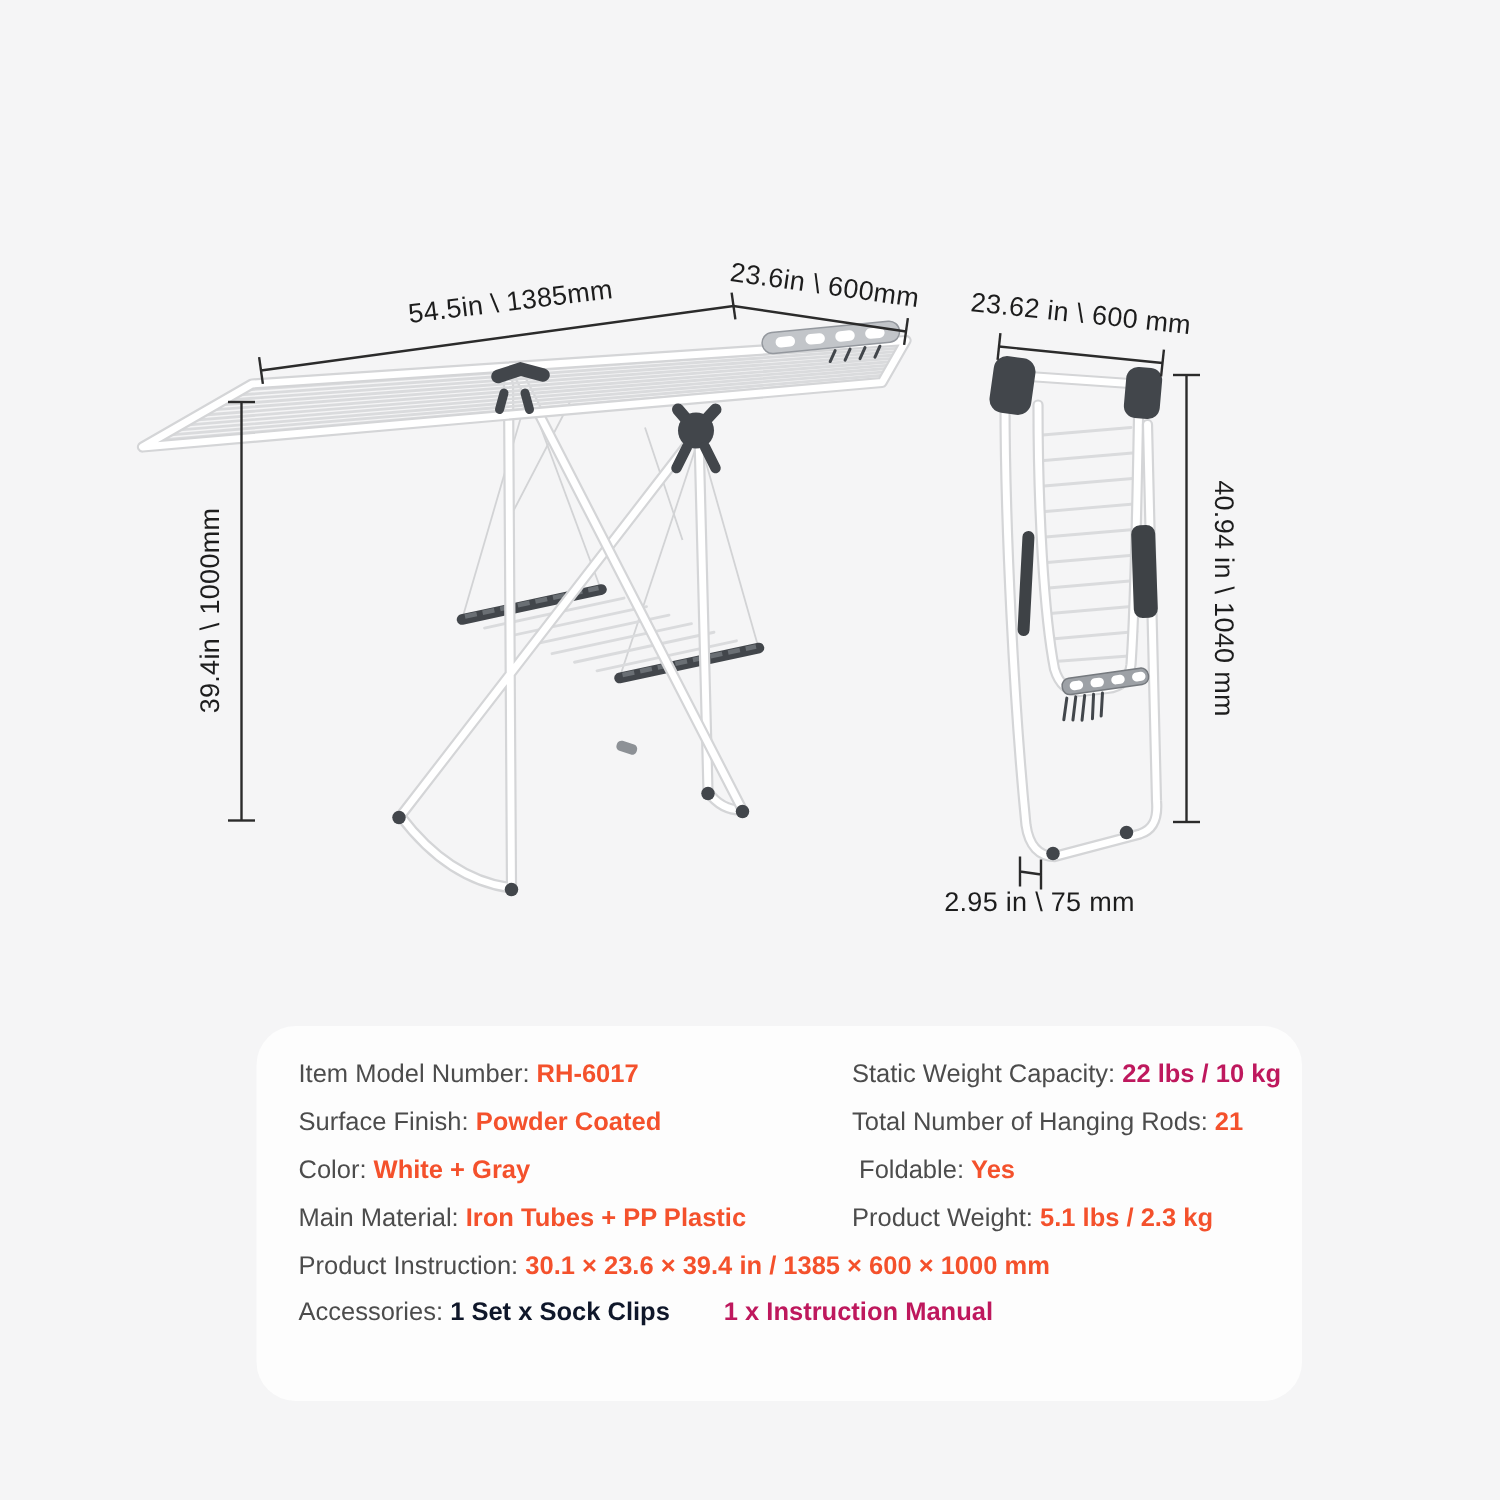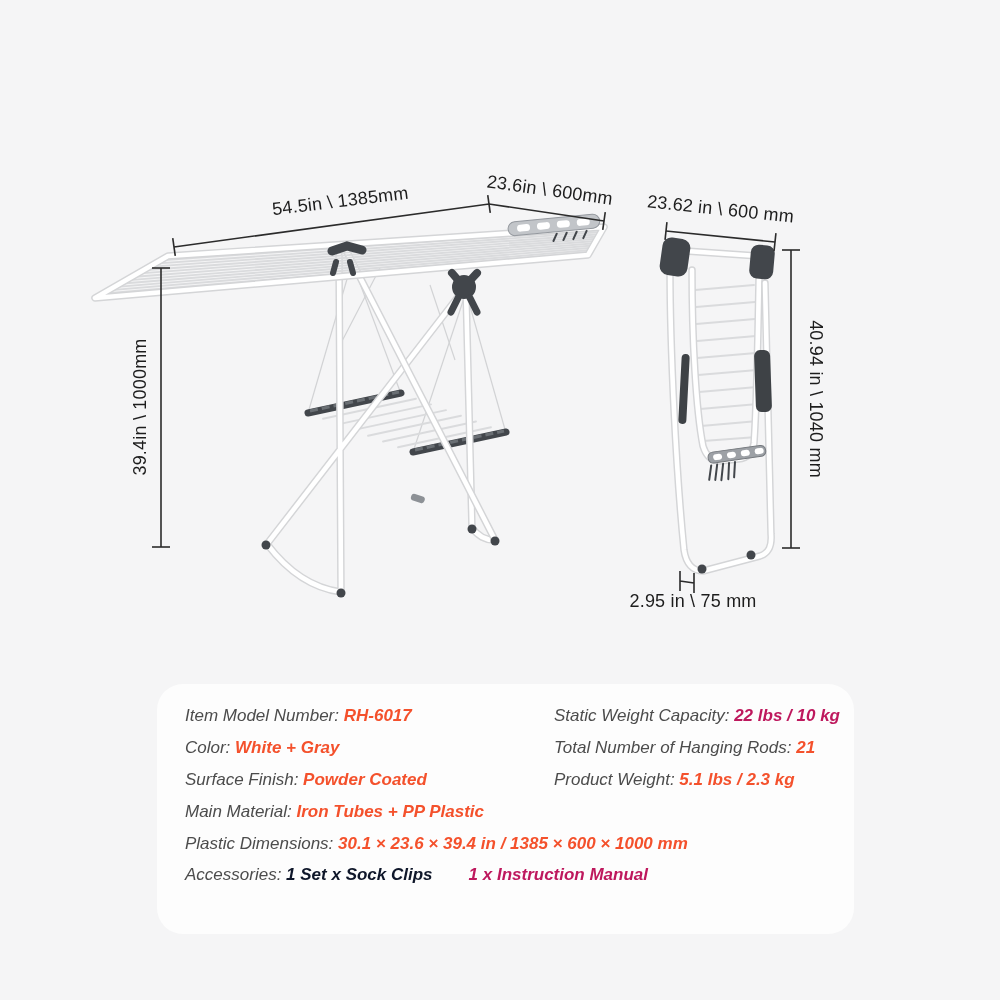--- a/index.html
+++ b/index.html
@@ -15,22 +15,22 @@
   }
   .dl{stroke:#2b2b2b;stroke-width:1.6;fill:none;}
   .to{stroke:#d4d5d7;stroke-width:7.5;fill:none;stroke-linecap:round;stroke-linejoin:round;}
   .ti{stroke:#ffffff;stroke-width:4.6;fill:none;stroke-linecap:round;stroke-linejoin:round;}
   .rod{stroke:#dadbdd;stroke-width:1.9;fill:none;stroke-linecap:round;}
   .wire{stroke:#d2d3d5;stroke-width:1.2;fill:none;}
   .dk{fill:#42464b;}
   .dkl{stroke:#42464b;fill:none;stroke-linecap:round;}
 
   .spec-panel{
-    position:absolute;left:157px;top:684px;width:697px;height:250px;
-    background:#fdfdfd;border-radius:26px;font-style:italic;
+    position:absolute;left:171px;top:684px;width:697px;height:250px;
+    background:#fdfdfd;border-radius:26px;
   }
   .col{position:absolute;top:16px;}
   .col-left{left:28px;}
   .col-right{left:397px;}
   .row{height:31.9px;display:flex;align-items:center;font-size:17px;}
   .row span{white-space:pre;}
   .lbl{color:#4c4c4c;}
   .val{font-weight:bold;}
   .gap{display:inline-block;width:36px;}
 </style>
@@ -185,50 +185,54 @@
   </g>
 </svg>
 
 <div class="spec-panel">
   <div class="col col-left">
     <div class="row">
       <span class="lbl">Item Model Number: </span>
         <span class="val" style="color:#f4512c">RH-6017</span>
     </div>
     <div class="row">
+      <span class="lbl">Surface Finish: </span>
+        <span class="val" style="color:#f4512c">Powder Coated</span>
+    </div>
+    <div class="row">
       <span class="lbl">Color: </span>
         <span class="val" style="color:#f4512c">White + Gray</span>
     </div>
     <div class="row">
-      <span class="lbl">Surface Finish: </span>
-        <span class="val" style="color:#f4512c">Powder Coated</span>
-    </div>
-    <div class="row">
       <span class="lbl">Main Material: </span>
         <span class="val" style="color:#f4512c">Iron Tubes + PP Plastic</span>
     </div>
     <div class="row">
-      <span class="lbl">Plastic Dimensions: </span>
+      <span class="lbl">Product Instruction: </span>
         <span class="val" style="color:#f4512c">30.1 × 23.6 × 39.4 in / 1385 × 600 × 1000 mm</span>
     </div>
     <div class="row">
       <span class="lbl">Accessories: </span>
         <span class="val" style="color:#0f172a">1 Set x Sock Clips</span>
         <span class="gap"></span>
         <span class="val" style="color:#be185d">1 x Instruction Manual</span>
     </div>
   </div>
 
   <div class="col col-right">
     <div class="row">
       <span class="lbl">Static Weight Capacity: </span>
         <span class="val" style="color:#be185d">22 lbs / 10 kg</span>
     </div>
     <div class="row">
       <span class="lbl">Total Number of Hanging Rods: </span>
         <span class="val" style="color:#f4512c">21</span>
     </div>
     <div class="row">
+      <span class="lbl"> Foldable: </span>
+        <span class="val" style="color:#f4512c">Yes</span>
+    </div>
+    <div class="row">
       <span class="lbl">Product Weight: </span>
         <span class="val" style="color:#f4512c">5.1 lbs / 2.3 kg</span>
     </div>
   </div>
 </div>
 
 </body></html>

